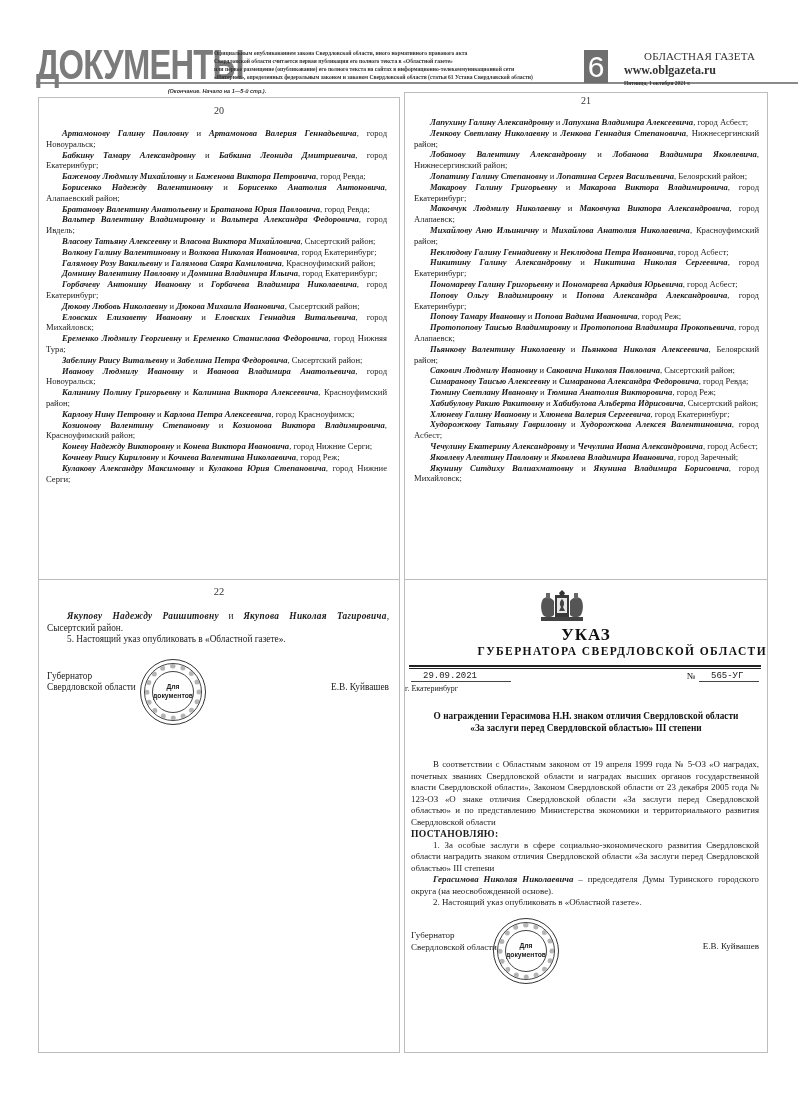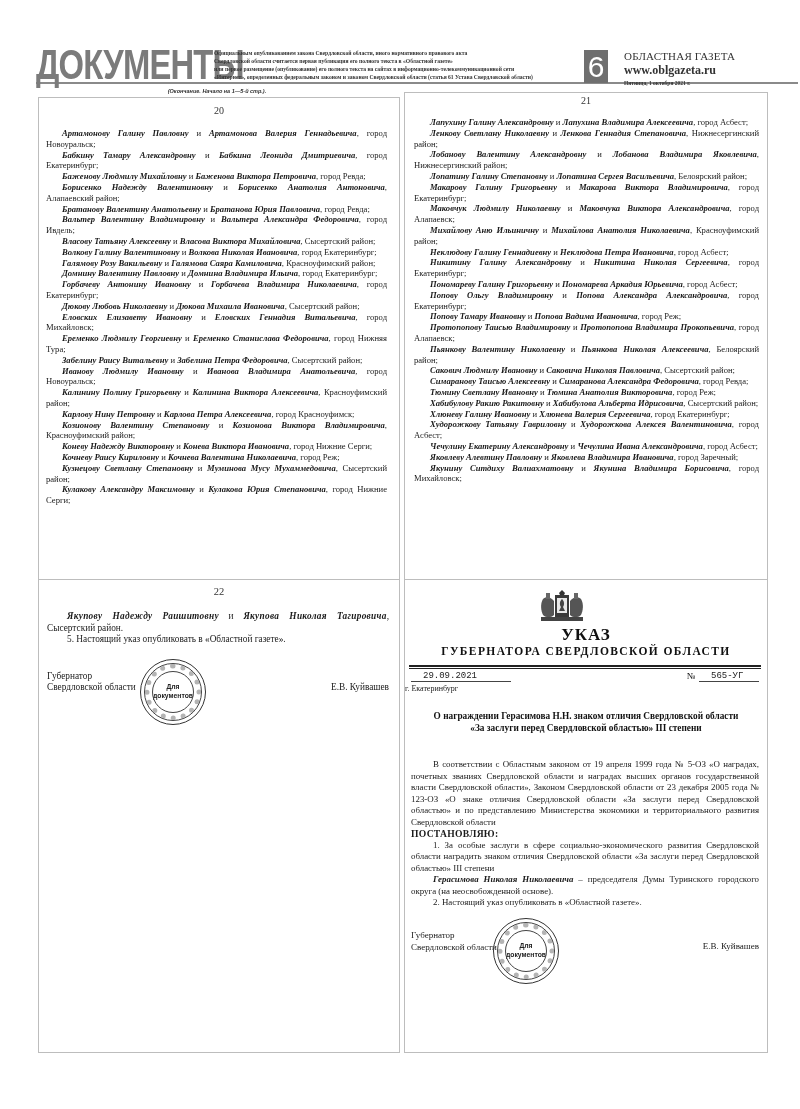--- a/index.html
+++ b/index.html
@@ -6,21 +6,21 @@
   html, body { width: 800px; height: 1109px; background: #ffffff; overflow: hidden; }
   body { position: relative; font-family: "Liberation Serif", "DejaVu Serif", serif; color: #1a1a1a; }
 
   
   .masthead { position: absolute; left: 36px; top: 46px; width: 762px; height: 38px; border-bottom: 2px solid #8a8a8a; }
   .mh-title { position: absolute; left: 0; top: 0; font-family: "Liberation Sans", "DejaVu Sans", sans-serif; font-weight: bold; font-size: 42px; letter-spacing: -1px; color: #7b7b7b; line-height: 38px; transform: scaleX(0.78); transform-origin: left top; }
   .mh-legal { position: absolute; left: 178px; top: 3px; width: 395px; font-family: "Liberation Serif", serif; font-size: 5.6px; line-height: 8px; font-weight: bold; color: #333; }
   .mh-legal div { white-space: nowrap; }
   .mh-page { position: absolute; left: 548px; top: 4px; width: 24px; height: 33px; background: #6f6f6f; color: #fff; font-family: "Liberation Sans", sans-serif; font-size: 30px; text-align: center; line-height: 34px; }
   .mh-brand { position: absolute; left: 588px; top: 4px; }
-  .mh-brand-name { font-family: "Liberation Serif", serif; font-size: 11px; color: #333; letter-spacing: 0.2px; }
+  .mh-brand-name { font-family: "Liberation Serif", serif; font-size: 11px; color: #333; letter-spacing: 0.2px; margin-left: 20px; }
   .mh-brand-url { font-size: 12px; font-weight: bold; color: #333; margin-top: 1px; }
   .mh-brand-date { font-size: 5.5px; font-weight: bold; color: #333; margin-top: 2px; }
 
   .continued { position: absolute; left: 36px; top: 88px; width: 362px; text-align: center; font-family: "Liberation Sans", sans-serif; font-size: 5.5px; font-style: italic; font-weight: bold; color: #333; }
 
   
   .panel { position: absolute; border: 1px solid #bdbdbd; background: #fff; overflow: hidden; }
   .p20 { left: 38px; top: 97px; width: 362px; height: 534px; }
   .p21 { left: 404px; top: 92px; width: 364px; height: 540px; }
   .p22 { left: 38px; top: 579px; width: 362px; height: 474px; }
@@ -47,21 +47,21 @@
   .stamp { position: absolute; width: 66px; height: 66px; border-radius: 50%; border: 1.5px solid #333; background: transparent; }
   .stamp::before { content: ""; position: absolute; left: 3px; top: 3px; right: 3px; bottom: 3px; border-radius: 50%; border: 0.8px solid #444; }
   .stamp::after { content: ""; position: absolute; left: 11px; top: 11px; right: 11px; bottom: 11px; border-radius: 50%; border: 1px solid #444; }
   .stamp-ring { position: absolute; left: 4px; top: 4px; right: 4px; bottom: 4px; border-radius: 50%; border: 5px dotted #777; opacity: 0.55; }
   .stamp-text { position: absolute; left: 0; right: 0; top: 22px; text-align: center; font-family: "Liberation Sans", sans-serif; font-weight: bold; font-size: 8px; line-height: 9px; color: #222; transform: scaleX(0.85); }
   .p22 .stamp { left: 93px; top: -12px; }
 
   
   .crest { position: absolute; left: 134px; top: 9px; width: 46px; height: 34px; }
   .ukaz-title { position: absolute; left: 0; right: 0; top: 45px; text-align: center; font-weight: bold; font-size: 17px; letter-spacing: 1px; color: #111; }
-  .ukaz-sub { position: absolute; left: 0; right: 0; top: 65px; text-align: center; font-weight: bold; font-size: 11.5px; letter-spacing: 1.4px; color: #111; }
+  .ukaz-sub { position: absolute; left: 0; right: 0; top: 65px; text-align: right; font-weight: bold; font-size: 11.5px; letter-spacing: 1.4px; color: #111; }
   .ukaz-rule { position: absolute; left: 4px; right: 6px; top: 85px; height: 4px; border-top: 2px solid #222; border-bottom: 1px solid #222; }
   .ukaz-date { position: absolute; left: 6px; top: 91px; width: 100px; font-family: "Liberation Mono", "DejaVu Sans Mono", monospace; font-size: 9px; color: #222; padding-left: 12px; border-bottom: 1px solid #444; }
   .ukaz-no-label { position: absolute; left: 282px; top: 91px; font-size: 9px; color: #222; }
   .ukaz-no { position: absolute; left: 294px; top: 91px; width: 60px; font-family: "Liberation Mono", monospace; font-size: 9px; color: #222; padding-left: 12px; border-bottom: 1px solid #444; }
   .ukaz-city { position: absolute; left: 0; right: 8px; top: 104px; font-size: 8px; color: #222; }
   .ukaz-heading { position: absolute; left: 6px; right: 6px; top: 130px; text-align: center; font-weight: bold; font-size: 9.3px; line-height: 12px; color: #111; }
   .ukaz-body { position: absolute; left: 6px; right: 8px; top: 179px; font-size: 8.9px; line-height: 11.5px; color: #1a1a1a; }
   .ukaz-body .para { text-align: justify; text-indent: 22px; }
   .ukaz-body .decree { font-weight: bold; font-size: 9.6px; letter-spacing: 0.3px; }
   .ukaz-body .nm { font-weight: bold; font-style: italic; }
@@ -107,21 +107,20 @@
       <div class="entry"><span class="nm">Дюкову Любовь Николаевну</span> <span>и</span> <span class="nm">Дюкова Михаила Ивановича</span>, <span>Сысертский район;</span></div>
       <div class="entry"><span class="nm">Еловских Елизавету Ивановну</span> <span>и</span> <span class="nm">Еловских Геннадия Витальевича</span>, <span>город Михайловск;</span></div>
       <div class="entry"><span class="nm">Еременко Людмилу Георгиевну</span> <span>и</span> <span class="nm">Еременко Станислава Федоровича</span>, <span>город Нижняя Тура;</span></div>
       <div class="entry"><span class="nm">Забелину Раису Витальевну</span> <span>и</span> <span class="nm">Забелина Петра Федоровича</span>, <span>Сысертский район;</span></div>
       <div class="entry"><span class="nm">Иванову Людмилу Ивановну</span> <span>и</span> <span class="nm">Иванова Владимира Анатольевича</span>, <span>город Новоуральск;</span></div>
       <div class="entry"><span class="nm">Калинину Полину Григорьевну</span> <span>и</span> <span class="nm">Калинина Виктора Алексеевича</span>, <span>Красноуфимский район;</span></div>
       <div class="entry"><span class="nm">Карлову Нину Петровну</span> <span>и</span> <span class="nm">Карлова Петра Алексеевича</span>, <span>город Красноуфимск;</span></div>
       <div class="entry"><span class="nm">Козионову Валентину Степановну</span> <span>и</span> <span class="nm">Козионова Виктора Владимировича</span>, <span>Красноуфимский район;</span></div>
       <div class="entry"><span class="nm">Коневу Надежду Викторовну</span> <span>и</span> <span class="nm">Конева Виктора Ивановича</span>, <span>город Нижние Серги;</span></div>
       <div class="entry"><span class="nm">Кочневу Раису Кириловну</span> <span>и</span> <span class="nm">Кочнева Валентина Николаевича</span>, <span>город Реж;</span></div>
-      <div class="entry"><span class="nm">Кузнецову Светлану Степановну</span> <span>и</span> <span class="nm">Муминова Мусу Мухаммедовича</span>, <span>Сысертский район;</span></div>
       <div class="entry"><span class="nm">Кулакову Александру Максимовну</span> <span>и</span> <span class="nm">Кулакова Юрия Степановича</span>, <span>город Нижние Серги;</span></div>
     </div>
 </div>
 
 <div class="panel p21">
   <div class="pnum">21</div>
   <div class="entries">
       <div class="entry"><span class="nm">Лапухину Галину Александровну</span> <span>и</span> <span class="nm">Лапухина Владимира Алексеевича</span>, <span>город Асбест;</span></div>
       <div class="entry"><span class="nm">Ленкову Светлану Николаевну</span> <span>и</span> <span class="nm">Ленкова Геннадия Степановича</span>, <span>Нижнесергинский район;</span></div>
       <div class="entry"><span class="nm">Лобанову Валентину Александровну</span> <span>и</span> <span class="nm">Лобанова Владимира Яковлевича</span>, <span>Нижнесергинский район;</span></div>

